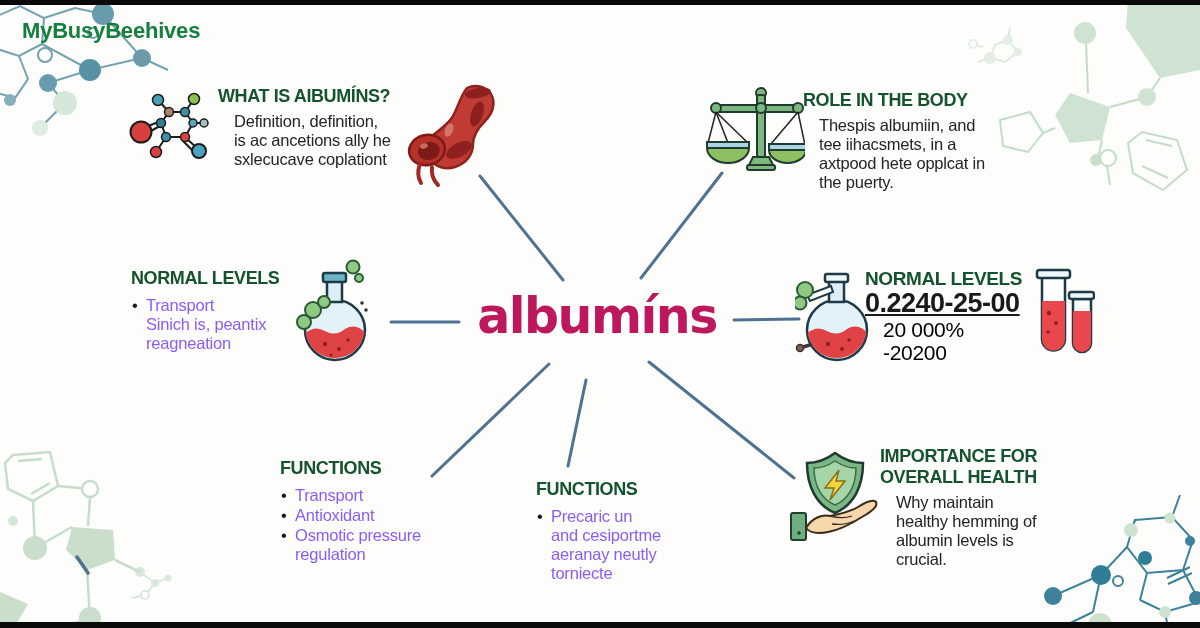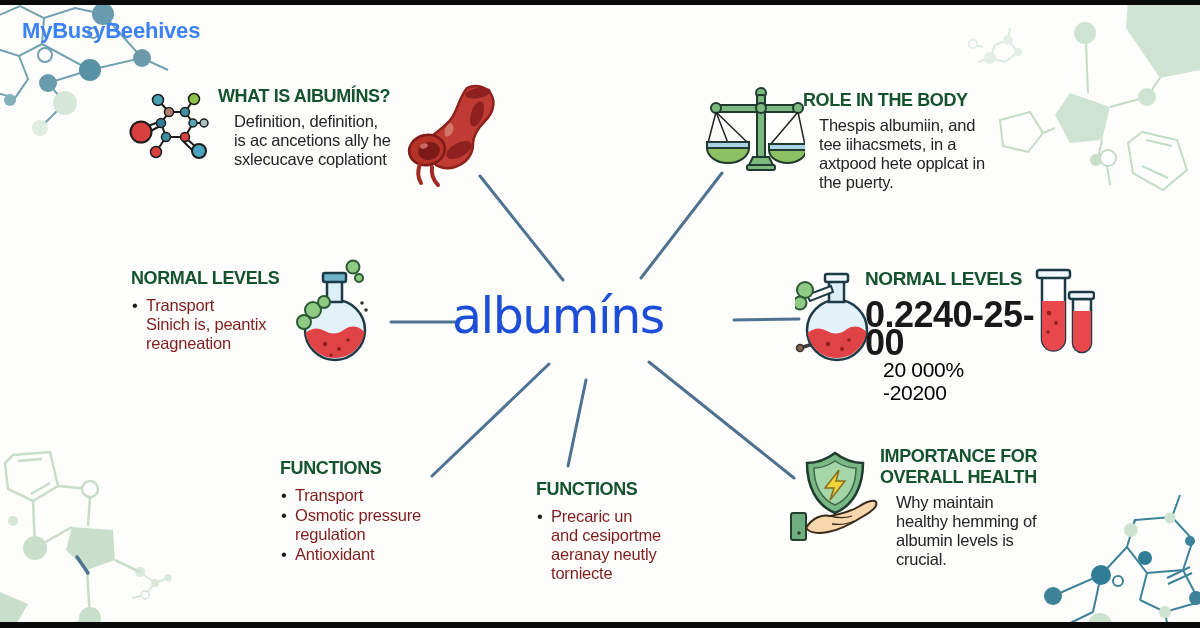--- a/index.html
+++ b/index.html
@@ -2,36 +2,36 @@
 <html><head>
 <meta charset="utf-8">
 <style>
   html,body{margin:0;padding:0;background:#e8e8e8;}
   .canvas{position:relative;width:1200px;height:628px;background:#fdfdfc;overflow:hidden;
           font-family:"Liberation Sans",sans-serif;margin:0 auto;}
   .bar{position:absolute;left:0;width:1200px;background:#0a0a0a;}
   .bar.top{top:0;height:5px}
   .bar.bottom{bottom:0;height:6px}
   svg.layer{position:absolute;left:0;top:0;width:1200px;height:628px;pointer-events:none;}
-  .brand{position:absolute;left:22px;top:18px;font-size:22px;font-weight:bold;color:#3b82f6;letter-spacing:-0.2px;}
-  .center-title{position:absolute;left:452px;top:288px;width:290px;margin:0;
-    font-family:"DejaVu Sans",sans-serif;font-size:49px;font-weight:normal;color:#1d4ed8;letter-spacing:-1.5px;}
+  .brand{position:absolute;left:22px;top:18px;font-size:22px;font-weight:bold;color:#15803d;letter-spacing:-0.2px;}
+  .center-title{position:absolute;left:452px;top:288px;width:290px;margin:0;text-align:center;
+    font-family:"DejaVu Sans",sans-serif;font-size:49px;font-weight:bold;color:#be185d;letter-spacing:-1.5px;}
   .node{position:absolute;}
   .n-title{margin:0;font-size:18px;font-weight:bold;color:#14532d;letter-spacing:-0.4px;white-space:pre-line;line-height:21px;}
   .n-body{margin:5px 16px 0;font-size:16.5px;line-height:19px;color:#242424;white-space:pre-line;letter-spacing:-0.2px;}
   ul.n-list{list-style:none;margin:7px 0 0;padding:0;}
-  ul.n-list li{position:relative;padding-left:15px;font-size:16.5px;line-height:19px;color:#7f1d1d;
+  ul.n-list li{position:relative;padding-left:15px;font-size:16.5px;line-height:19px;color:#8b5cf6;
     white-space:pre-line;letter-spacing:-0.2px;margin-bottom:1px;}
   ul.n-list li::before{content:"•";position:absolute;left:1px;top:0;color:#1a1a1a;}
   .n-whatis{left:218px;top:86px;width:196px;}
   .n-role{left:803px;top:90px;width:210px;}
   .n-lvl-l{left:131px;top:268px;width:180px;}
   .n-lvl-r{left:865px;top:268px;width:185px;}
   .n-lvl-r .n-title{font-size:19px;}
-  .lvl-value{margin:12px 0 0;font-size:36px;font-weight:bold;color:#191919;letter-spacing:-0.5px;line-height:28px;}
+  .lvl-value{margin:0 0 0;font-size:27px;font-weight:bold;color:#191919;letter-spacing:-0.5px;line-height:28px;text-decoration:underline;}
   .lvl-range{margin:1px 18px 0;font-size:21px;color:#000000;letter-spacing:-0.3px;line-height:23px;}
   .n-fn-l{left:280px;top:458px;width:178px;}
   .n-fn-c{left:536px;top:479px;width:152px;}
   .n-fn-c li{font-size:15.5px;line-height:18.5px;}
   .n-imp{left:880px;top:446px;width:200px;}
   .icon{position:absolute;}
   .i-molecule{left:128px;top:82px;width:86px;height:86px;}
   .i-stomach{left:393px;top:80px;width:106px;height:108px;}
   .i-scales{left:705px;top:85px;width:100px;height:90px;}
   .i-flask-l{left:295px;top:258px;width:85px;height:108px;}
@@ -288,23 +288,23 @@
   <section class="node n-lvl-r">
     <h2 class="n-title">NORMAL LEVELS</h2>
     <div class="lvl-value">0.2240-25-00</div>
     <div class="lvl-range">20 000% -20200</div>
   </section>
 
   <section class="node n-fn-l">
     <h2 class="n-title">FUNCTIONS</h2>
     <ul class="n-list">
       <li>Transport</li>
+      <li>Antioxidant</li>
       <li>Osmotic pressure
 regulation</li>
-      <li>Antioxidant</li>
     </ul>
   </section>
 
   <section class="node n-fn-c">
     <h2 class="n-title">FUNCTIONS</h2>
     <ul class="n-list">
       <li>Precaric un
 and cesiportme
 aeranay neutly
 torniecte</li>

